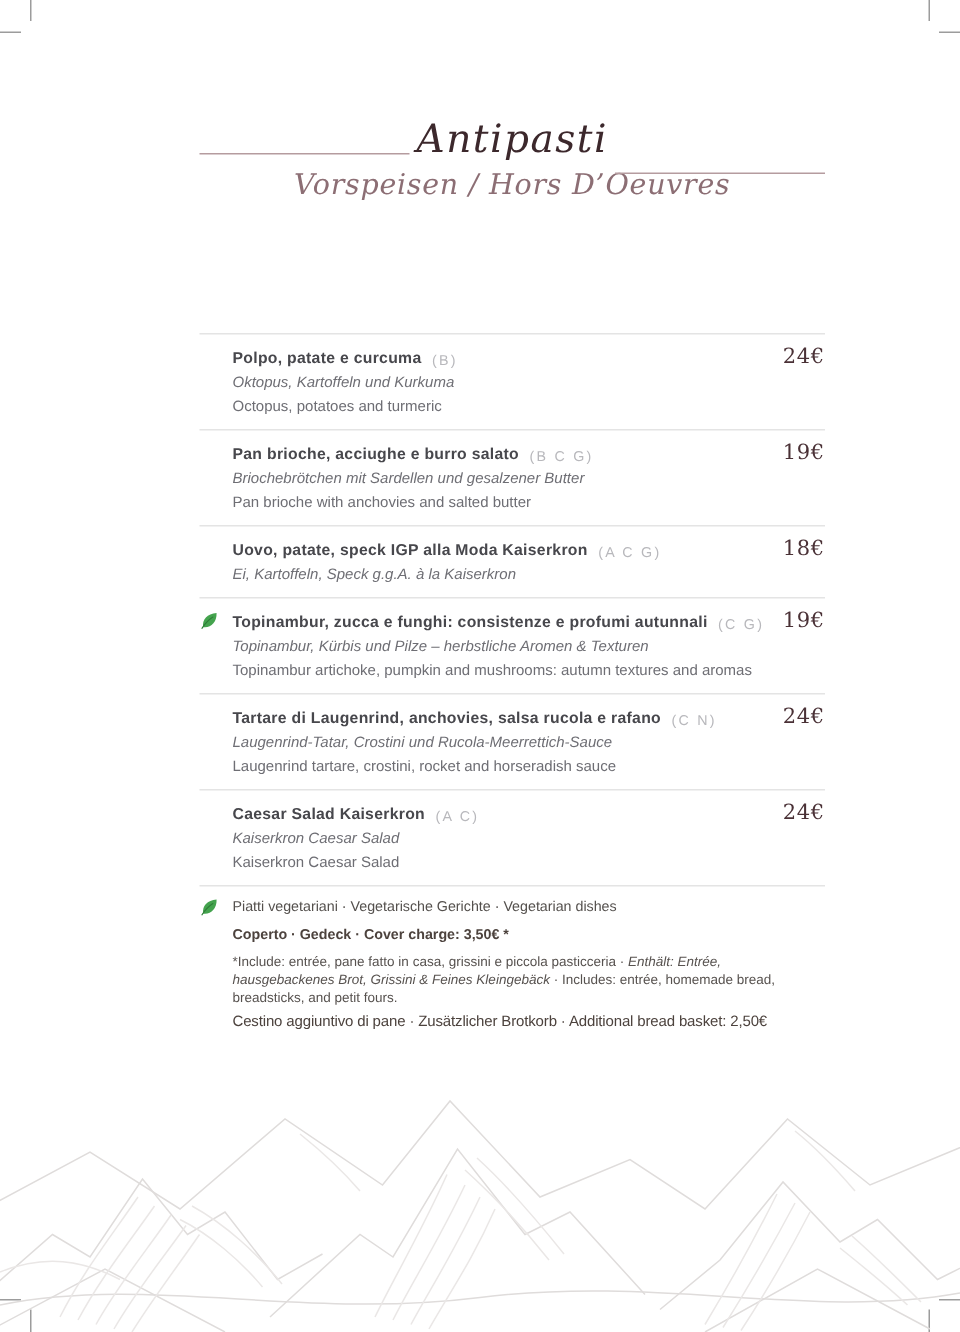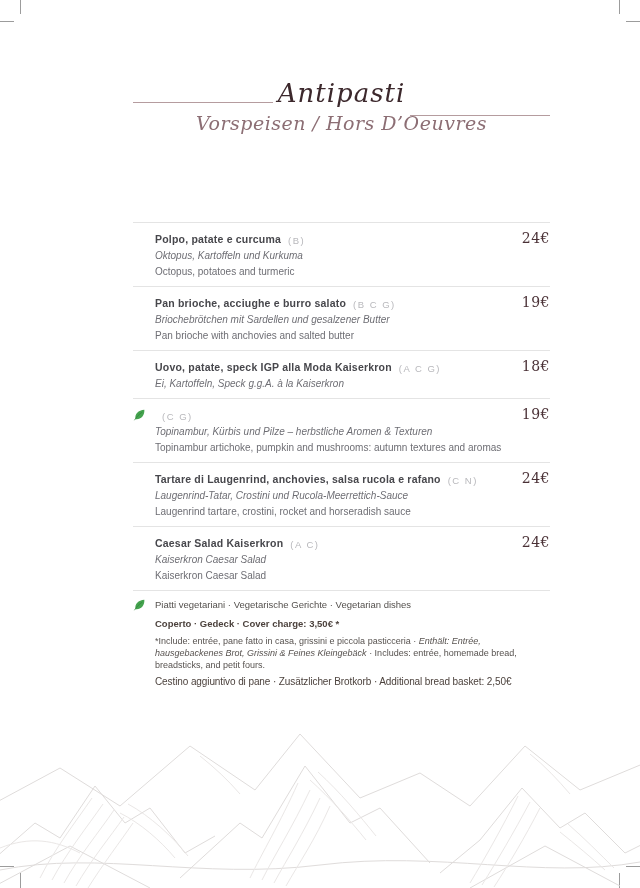--- a/index.html
+++ b/index.html
@@ -126,20 +126,21 @@
     </div>
 
     <div class="menu-item">
       <span class="leaf">
         <svg viewBox="0 0 24 24" width="13" height="13">
           <path d="M4.5,20.5 C3,11 9.5,4 21,3.2 C21.6,14.5 14,21.5 5.2,20.6 Z" fill="#44a34e"></path>
           <path d="M3,22 C6.5,16.5 11,11.5 16.5,8" stroke="#2f7d38" stroke-width="1.3" fill="none" stroke-linecap="round"></path>
         </svg>
       </span>
       <div class="item-head">
+        <span class="dish-name">Topinambur, zucca e funghi: consistenze e profumi autunnali</span>
         <span class="allergens">(C G)</span>
         <span class="spacer"></span>
         <span class="price">19€</span>
       </div>
       <div class="desc-de">Topinambur, Kürbis und Pilze – herbstliche Aromen &amp; Texturen</div>
       <div class="desc-en">Topinambur artichoke, pumpkin and mushrooms: autumn textures and aromas</div>
     </div>
 
     <div class="menu-item">
       <div class="item-head">

